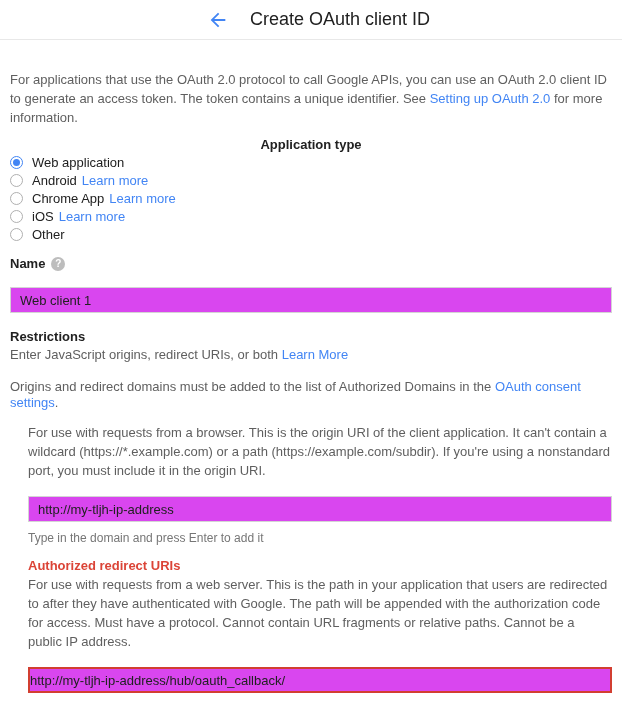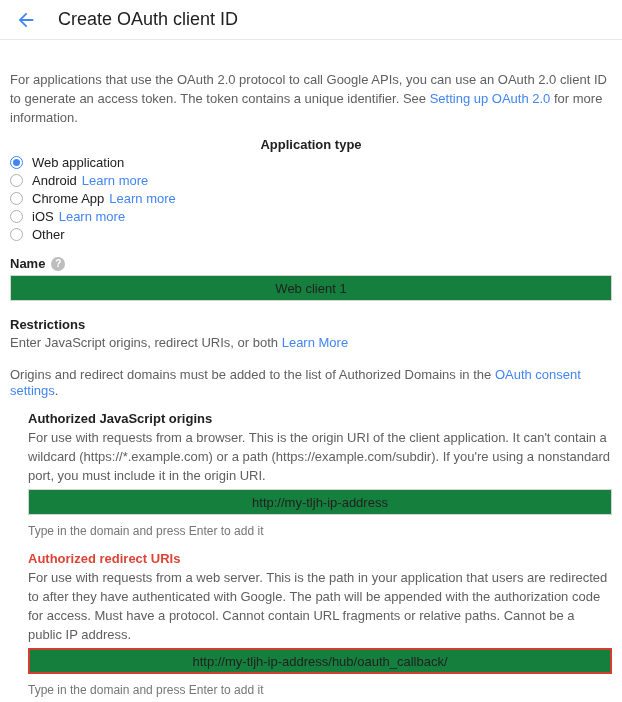--- a/index.html
+++ b/index.html
@@ -7,21 +7,21 @@
   body {
     width: 622px; height: 702px;
     font-family: "Liberation Sans", "DejaVu Sans", sans-serif;
     font-size: 13px; color: #5f5f5f; overflow: hidden;
   }
   a.link { color: #4285f4; text-decoration: none; cursor: pointer; }
 
   
   .header {
     height: 40px; display: flex; align-items: center;
-    padding-left: 14px; border-bottom: 1px solid #e8e8e8;
+    padding-left: 14px; border-bottom: 1px solid #e8e8e8; justify-content: center;
   }
   .back-btn { width: 24px; height: 24px; display: inline-flex; align-items: center; justify-content: center; cursor: pointer; }
   .page-title { font-size: 18px; color: #212121; margin-left: 20px; font-weight: 400; }
 
   .content { padding: 0 10px; }
 
   .intro { margin-top: 30px; line-height: 19px; max-width: 600px; }
 
   .section-label { font-weight: bold; color: #212121; line-height: 15px; }
 
@@ -42,23 +42,23 @@
 
   
   .name-block { margin-top: 14px; }
   .name-label-row { display: flex; align-items: center; gap: 6px; }
   .help-icon {
     width: 14px; height: 14px; border-radius: 50%; background: #bdbdbd; color: #fff;
     font-size: 10px; font-weight: bold; display: inline-flex; align-items: center;
     justify-content: center; cursor: pointer;
   }
   .text-input {
-    display: block; width: 100%; height: 26px; margin-top: 4px;
+    display: block; width: 100%; height: 26px; margin-top: 16px;
     border: 1px solid #d4d4d4; padding: 0 9px; font-size: 13px; color: #212121;
-    font-family: "Liberation Sans", "DejaVu Sans", sans-serif; outline: none; background: #15803d; text-align: center;
+    font-family: "Liberation Sans", "DejaVu Sans", sans-serif; outline: none; background: #d946ef;
   }
   .text-input.error-border { border: 2px solid #d23f31; padding: 0 0; }
 
   .restrictions { margin-top: 16px; }
   .restrictions-sub { margin-top: 3px; line-height: 16px; }
   .domains-note { margin-top: 16px; line-height: 16px; }
 
   .indent { padding-left: 18px; }
   .sub-section { margin-top: 12px; }
   .sub-heading { font-weight: bold; color: #212121; line-height: 15px; }
@@ -124,21 +124,20 @@
   </div>
 
   <div class="restrictions">
     <div class="section-label">Restrictions</div>
     <div class="restrictions-sub"><span>Enter JavaScript origins, redirect URIs, or both </span><a class="link">Learn More</a></div>
     <div class="domains-note"><span>Origins and redirect domains must be added to the list of Authorized Domains in the </span><a class="link">OAuth consent settings</a><span>.</span></div>
   </div>
 
   <div class="indent">
     <div class="sub-section">
-      <div class="sub-heading">Authorized JavaScript origins</div>
       <div class="description">For use with requests from a browser. This is the origin URI of the client application. It can't contain a wildcard (https://*.example.com) or a path (https://example.com/subdir). If you're using a nonstandard port, you must include it in the origin URI.</div>
       <input class="text-input" type="text" value="http://my-tljh-ip-address" style="">
       <div class="hint">Type in the domain and press Enter to add it</div>
     </div>
 
     <div class="sub-section">
       <div class="sub-heading error-text">Authorized redirect URIs</div>
       <div class="description">For use with requests from a web server. This is the path in your application that users are redirected to after they have authenticated with Google. The path will be appended with the authorization code for access. Must have a protocol. Cannot contain URL fragments or relative paths. Cannot be a public IP address.</div>
       <input class="text-input error-border" type="text" value="http://my-tljh-ip-address/hub/oauth_callback/" style="">
       <div class="hint">Type in the domain and press Enter to add it</div>

